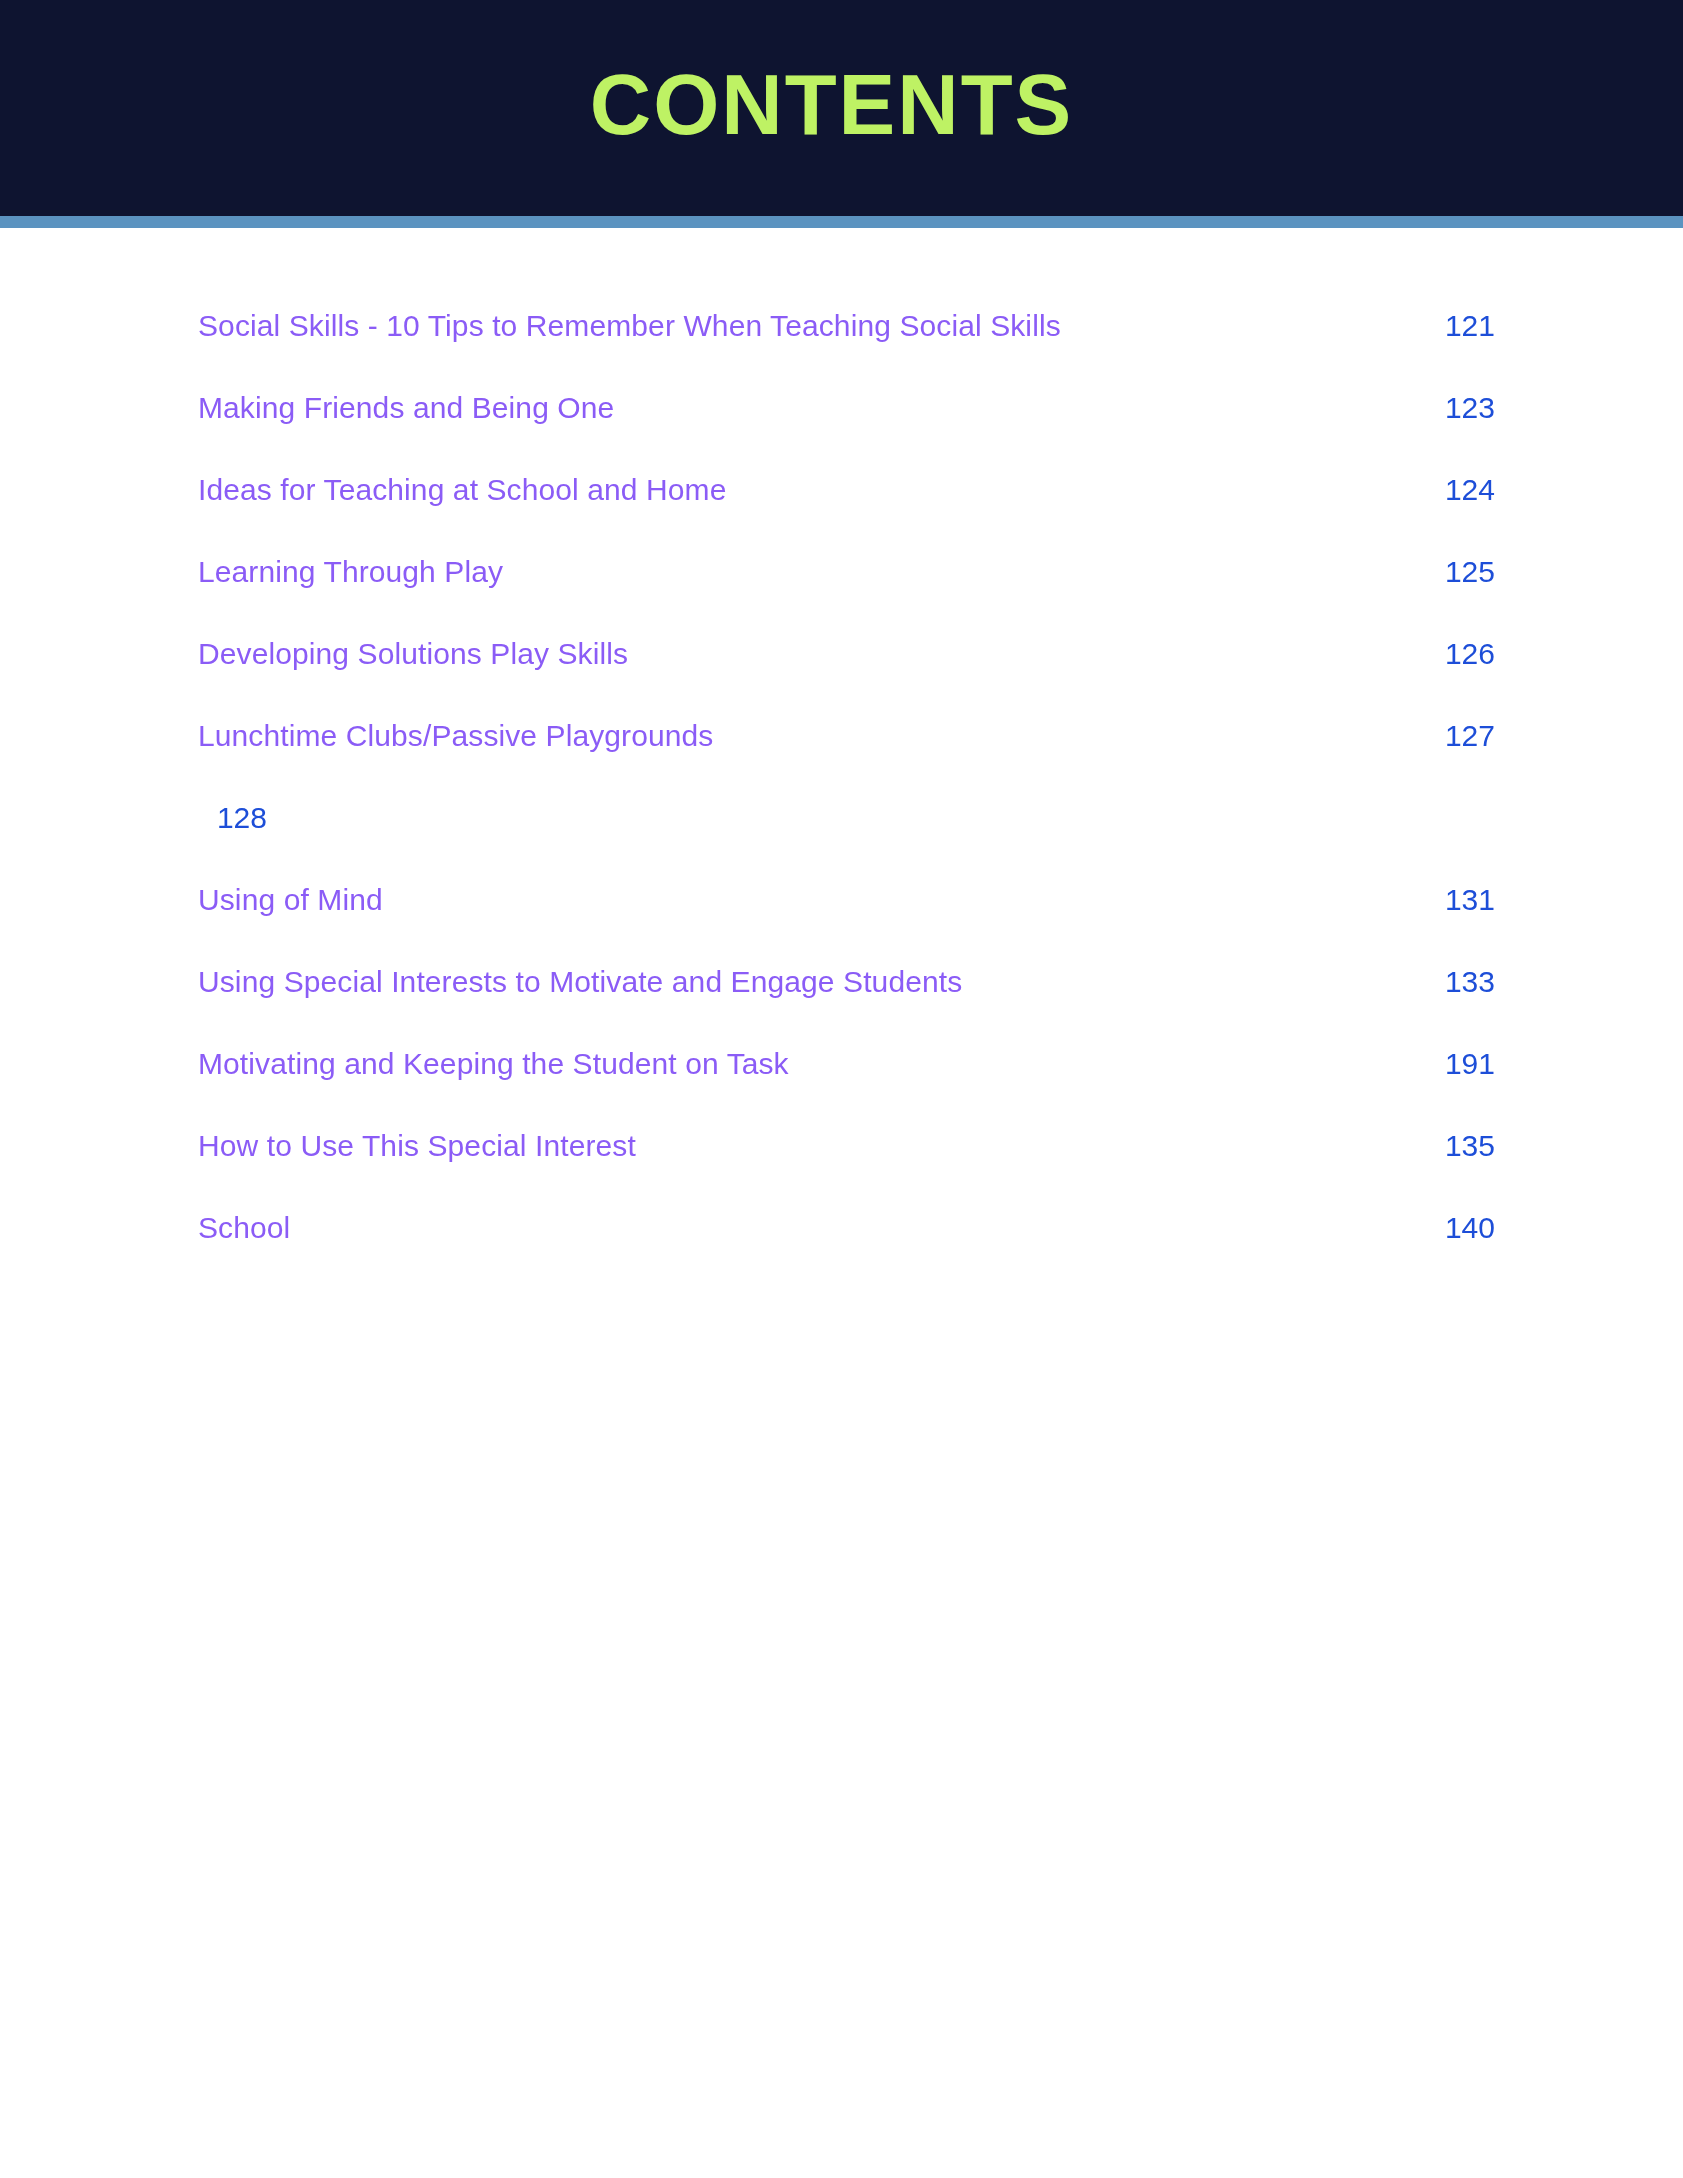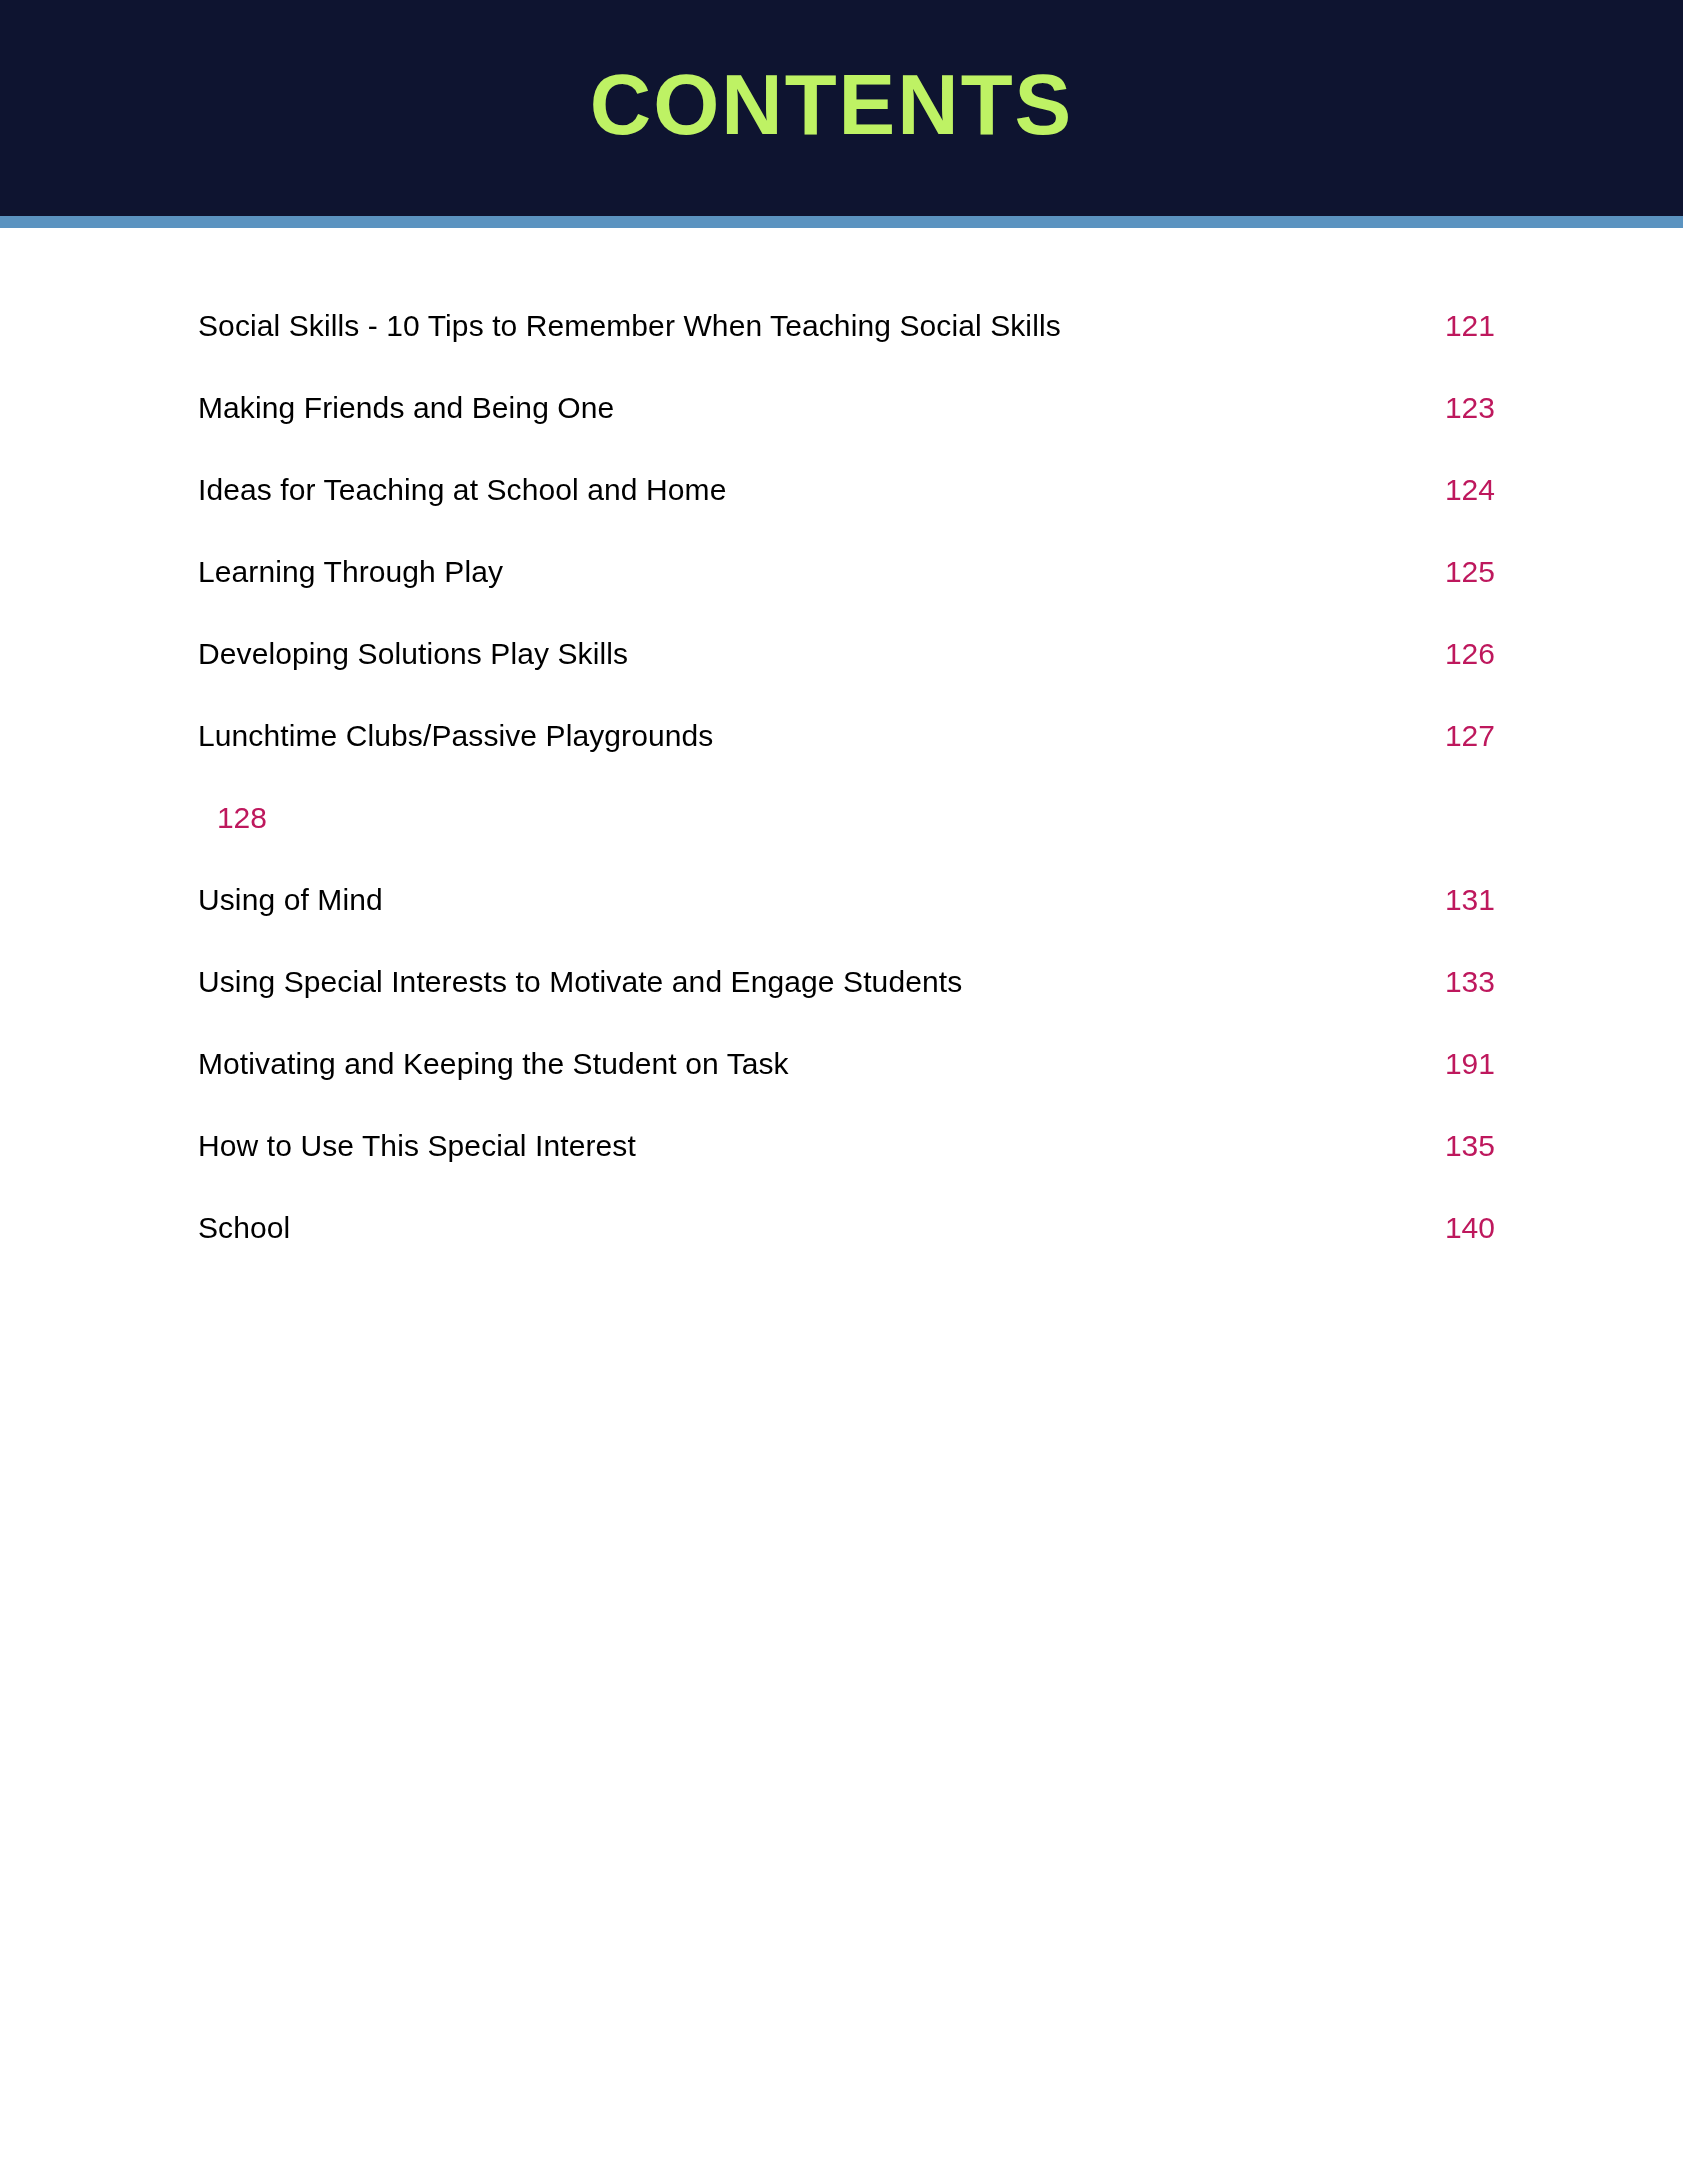--- a/index.html
+++ b/index.html
@@ -53,28 +53,28 @@
   }
   .toc-row {
     display: flex;
     align-items: baseline;
     justify-content: space-between;
     padding: 0;
     margin-bottom: 38px;
     min-height: 44px;
   }
   .toc-title {
-    color: #000000;
+    color: #8b5cf6;
     font-size: 30px;
     line-height: 1.25;
     letter-spacing: 0.1px;
     white-space: nowrap;
   }
   .toc-page {
-    color: #be185d;
+    color: #1d4ed8;
     font-size: 30px;
     line-height: 1.25;
     text-align: right;
     min-width: 69px;
     white-space: nowrap;
   }
 </style>
 </head>
 <body>
 

